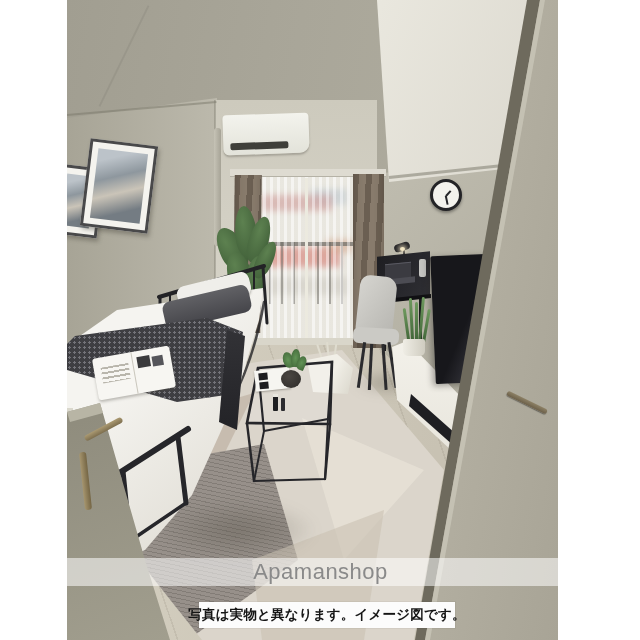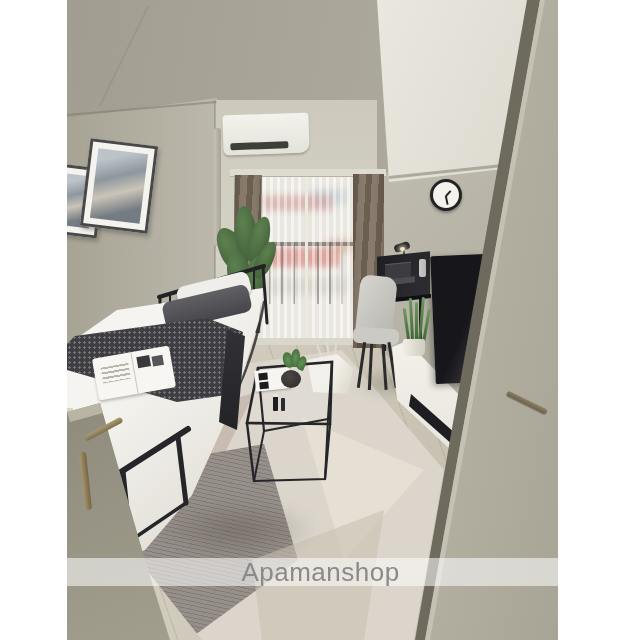--- a/index.html
+++ b/index.html
@@ -122,21 +122,21 @@
   .door-left-edge{left:0;top:396px;width:180px;height:244px;background:#c2bfaf;opacity:.8;clip-path:polygon(0 16px,33px 7px,36px 17px,3px 26px);}
   .frame-sliver{left:0;top:408px;width:6px;height:232px;background:#dad8cd;}
   .handle-left-bar{left:18px;top:436px;width:42px;height:6px;background:linear-gradient(180deg,#ab9a72,#7d6e4e);border-radius:3px;transform:rotate(-28deg);transform-origin:left center;}
   .handle-left-post{left:15px;top:452px;width:7px;height:58px;background:linear-gradient(90deg,#a6956e,#746544);border-radius:3px;transform:rotate(-6deg);}
 
   
   .shadow{border-radius:50%;filter:blur(6px);background:radial-gradient(closest-side,rgba(85,80,70,.4),rgba(0,0,0,0));}
 
   
   .band{left:0;top:558px;width:491px;height:28px;background:rgba(255,255,255,.55);display:flex;align-items:center;justify-content:center;}
-  .band span{font-size:26px;color:#8a8a8a;letter-spacing:.5px;padding-left:16px;line-height:28px;}
+  .band span{font-size:22px;color:#8a8a8a;letter-spacing:.5px;padding-left:16px;line-height:28px;}
   .caption{left:132px;top:602px;width:256px;height:26px;background:#fcfcfc;display:flex;align-items:center;justify-content:center;box-shadow:0 0 0 1px rgba(0,0,0,.04);}
   .caption span{font-size:13.5px;font-weight:700;color:#151515;letter-spacing:.2px;white-space:nowrap;}
 
   svg.lines{position:absolute;left:0;top:0;width:491px;height:640px;}
 </style>
 </head>
 <body>
 
 <div class="page">
   <div class="photo">
@@ -305,15 +305,18 @@
     <div class="abs handle-right"></div>
     <div class="abs frame-sliver"></div>
     <div class="abs door-left"></div>
     <div class="abs door-left-edge"></div>
     <div class="abs handle-left-bar"></div>
     <div class="abs handle-left-post"></div>
 
     <div class="abs band">
       <span>Apamanshop</span>
     </div>
+    <div class="abs caption">
+      <span>写真は実物と異なります。イメージ図です。</span>
+    </div>
 
   </div>
 </div>
 
 </body></html>

